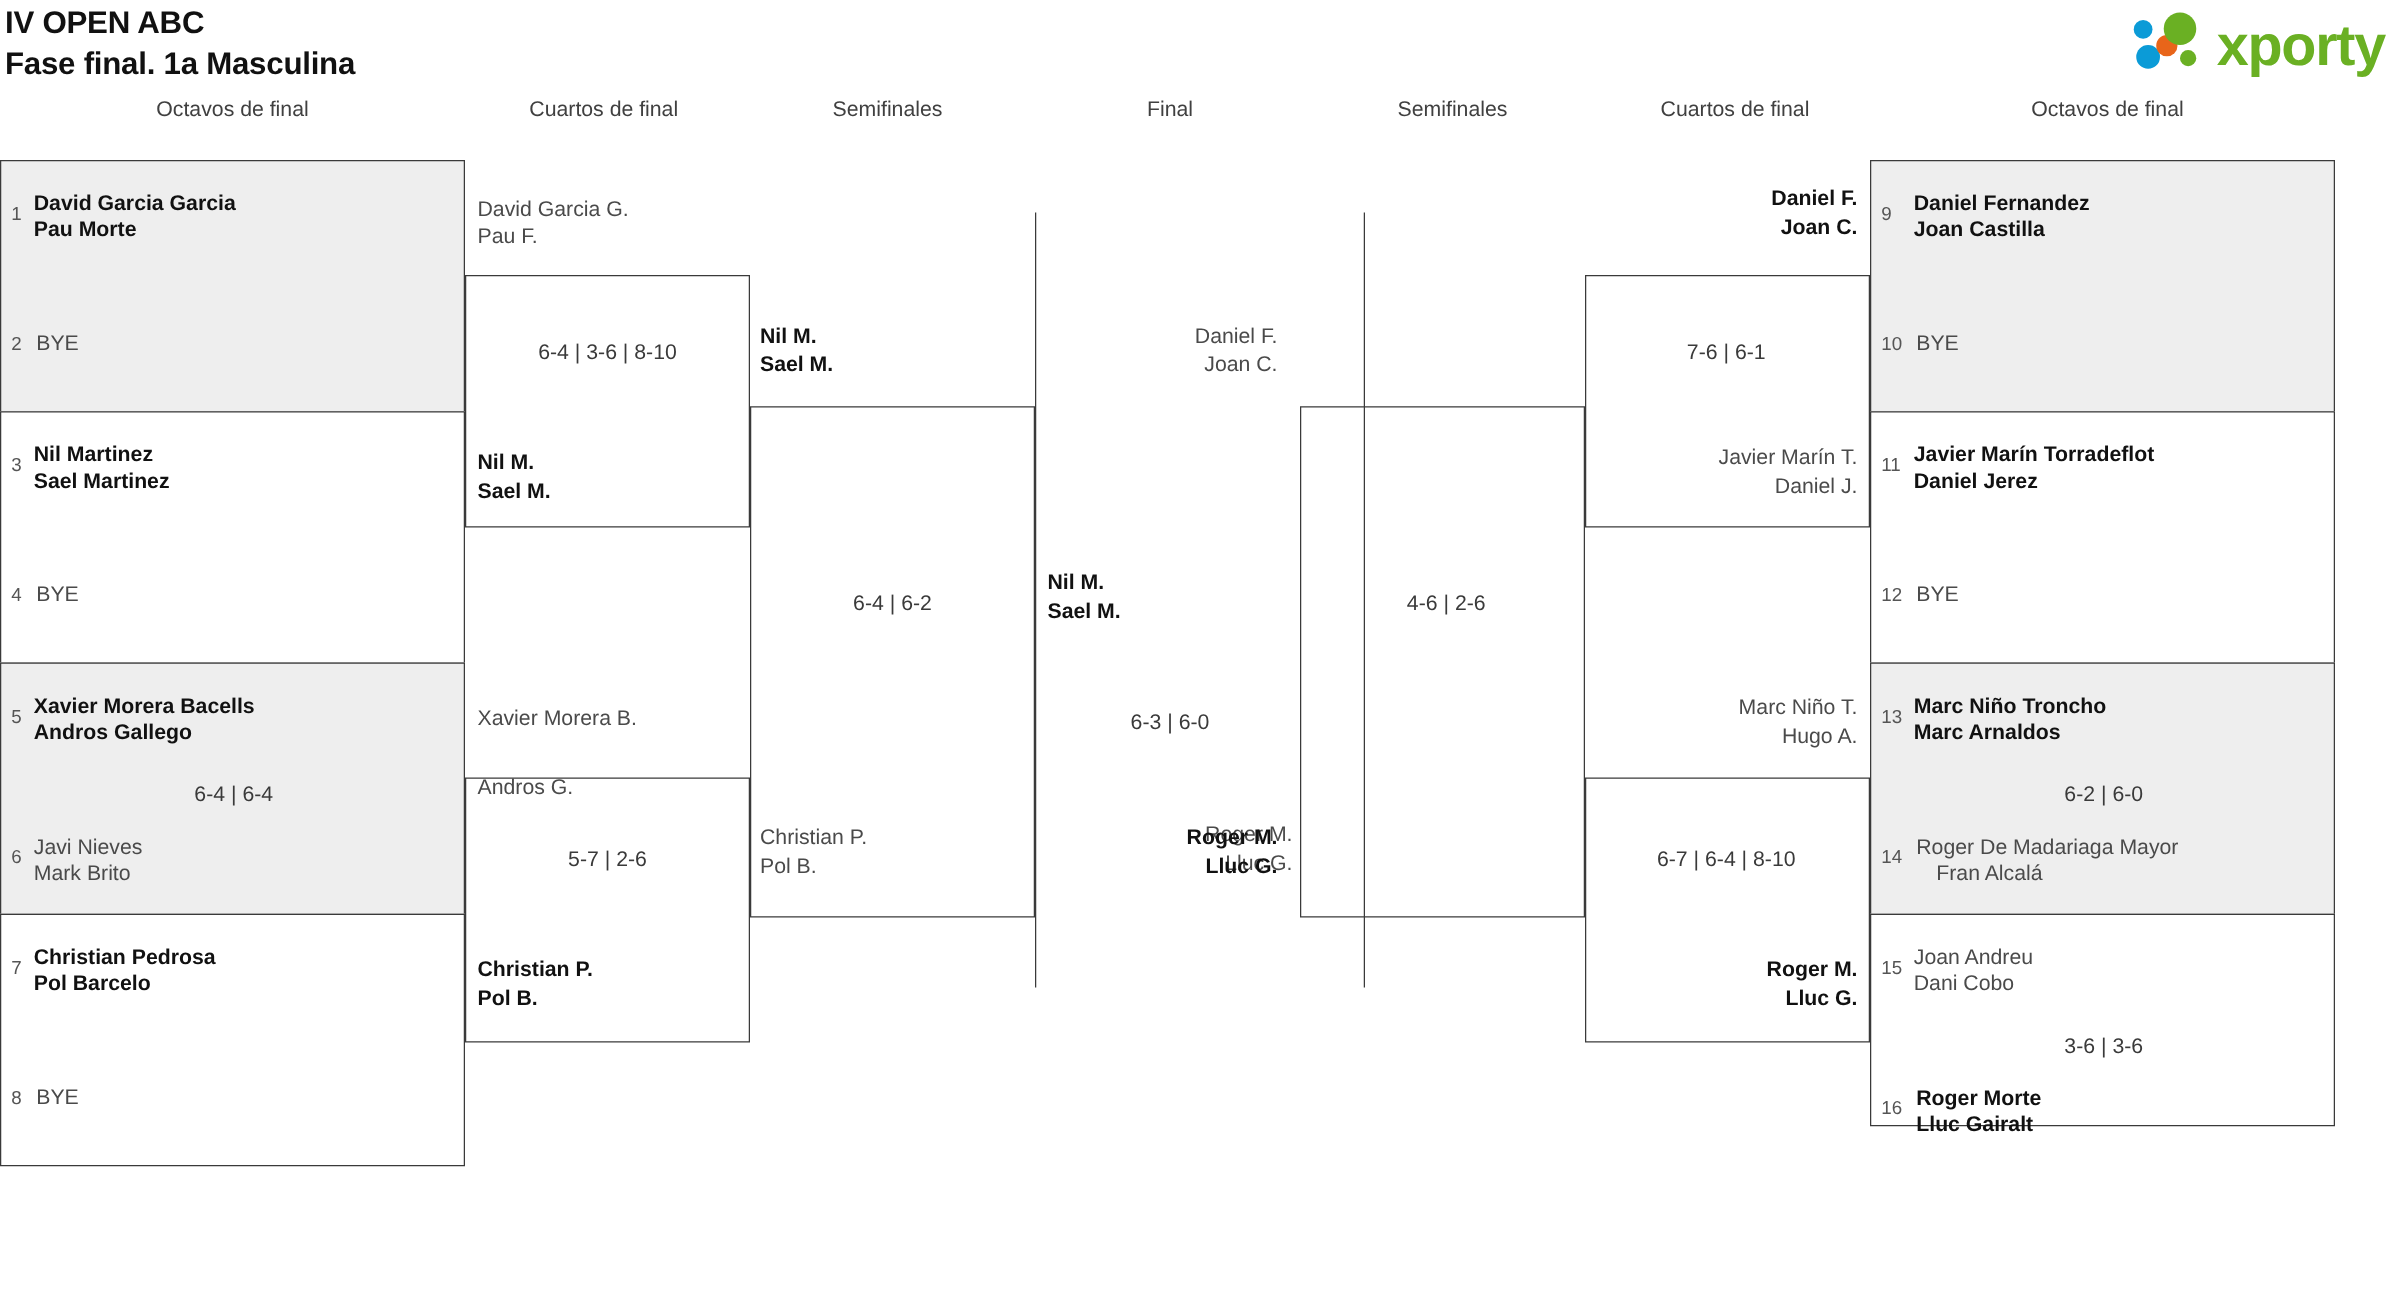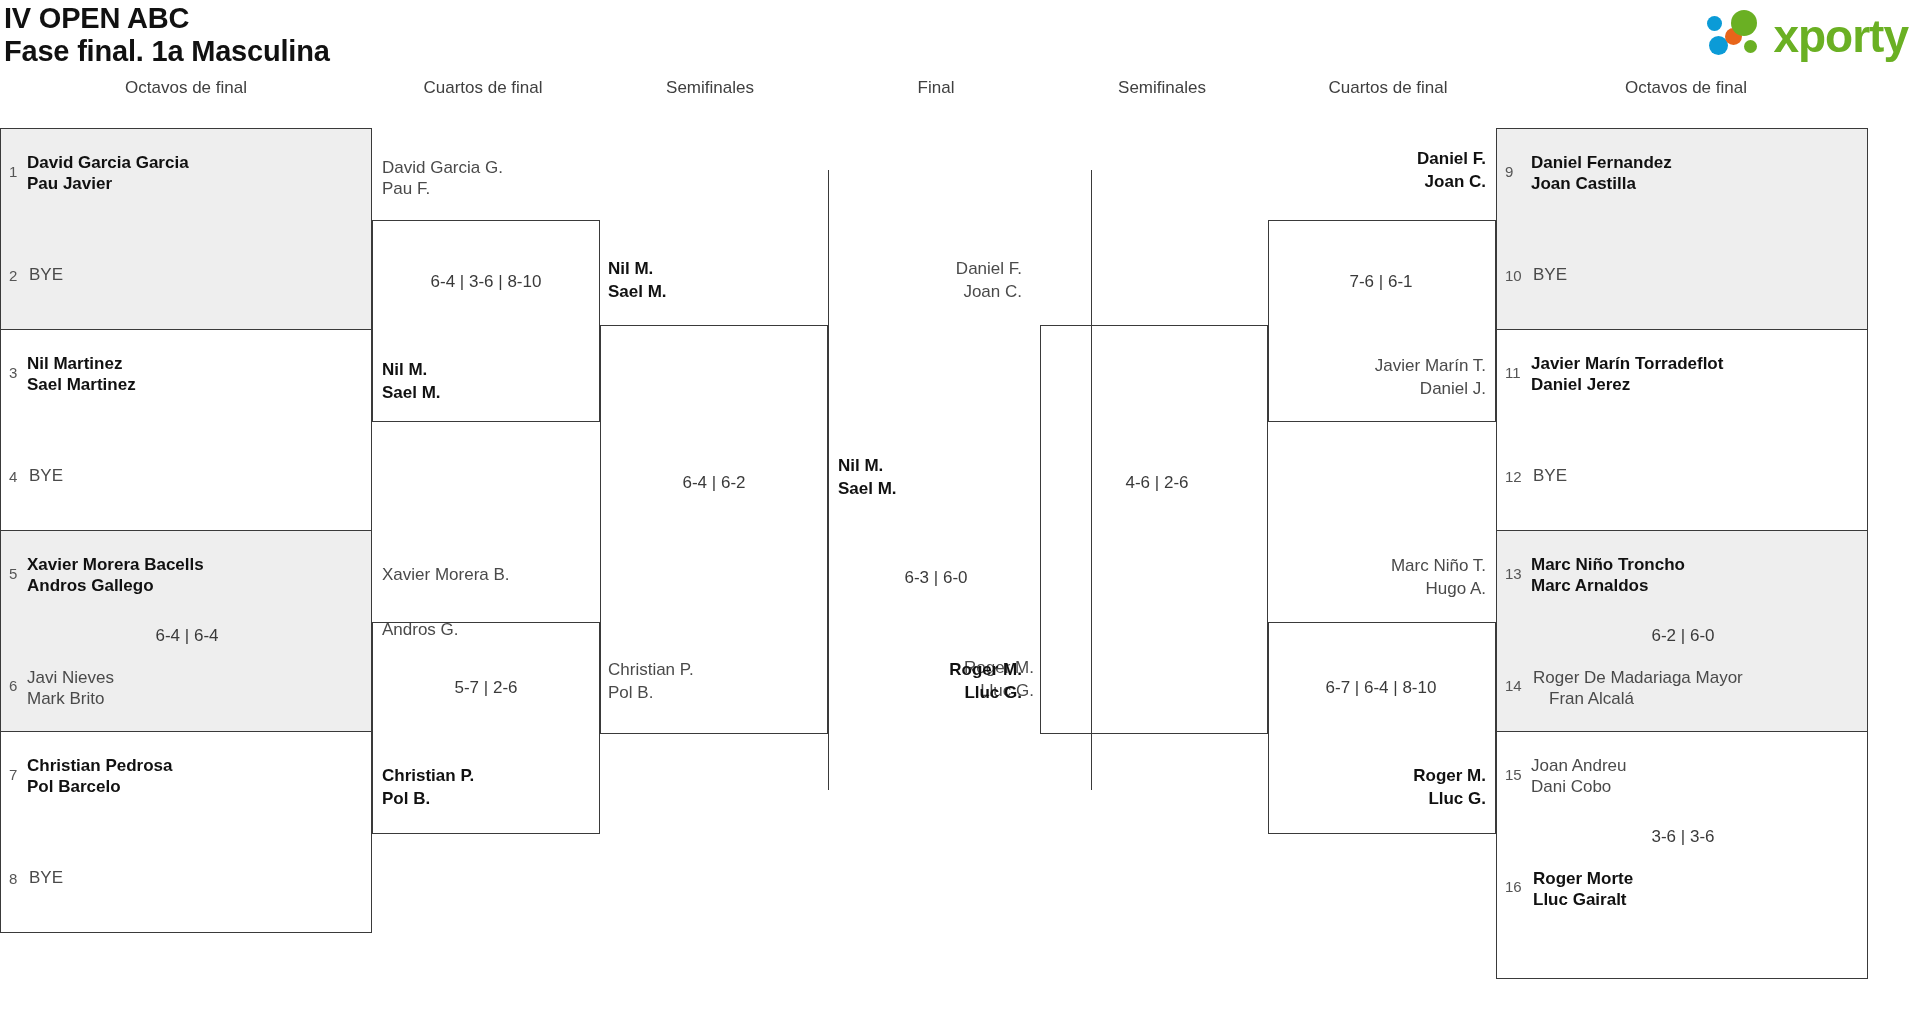--- a/index.html
+++ b/index.html
@@ -7,21 +7,21 @@
     width:1920px;height:1034px;
     font-family:"Liberation Sans","DejaVu Sans",sans-serif;
     color:#1a1a1a;
     position:relative;
     overflow:hidden;
   }
   #root{position:relative;width:1920px;height:1034px;}
 
   
   .title-block{position:absolute;left:4px;top:2px;}
-  .title-line{font-size:29px;font-weight:700;line-height:33px;letter-spacing:-0.2px;color:#111;}
+  .title-line{font-size:25px;font-weight:700;line-height:33px;letter-spacing:-0.2px;color:#111;}
 
   .logo{position:absolute;right:12px;top:8px;display:flex;align-items:center;height:56px;}
   .logo-dots{position:relative;width:62px;height:52px;margin-right:4px;}
   .dot{position:absolute;border-radius:50%;}
   .logo-word{font-size:46px;font-weight:700;color:#6ab023;letter-spacing:-1px;line-height:46px;}
 
   
   .round-hdr{position:absolute;font-size:17px;font-weight:400;color:#404040;text-align:center;white-space:nowrap;transform:translateX(-50%);}
 
   
@@ -63,21 +63,21 @@
   <div class="round-hdr" style="left:483px;top:78px;">Cuartos de final</div>
   <div class="round-hdr" style="left:710px;top:78px;">Semifinales</div>
   <div class="round-hdr" style="left:936px;top:78px;">Final</div>
   <div class="round-hdr" style="left:1162px;top:78px;">Semifinales</div>
   <div class="round-hdr" style="left:1388px;top:78px;">Cuartos de final</div>
   <div class="round-hdr" style="left:1686px;top:78px;">Octavos de final</div>
 
   <div class="cell r1cell shade" style="left:0px;top:128px;width:372px;height:202px;">
     <div class="seed" style="left:8px;top:35px;">1</div>
     <div class="pair win" style="left:26px;top:23px;">David Garcia Garcia</div>
-    <div class="pair win" style="left:26px;top:44px;">Pau Javier</div>
+    <div class="pair win" style="left:26px;top:44px;">Pau Morte</div>
     <div class="seed" style="left:8px;top:139px;">2</div>
     <div class="pair bye" style="left:28px;top:135px;">BYE</div>
   </div>
 
   <div class="cell r1cell" style="left:0px;top:329px;width:372px;height:202px;">
     <div class="seed" style="left:8px;top:35px;">3</div>
     <div class="pair win" style="left:26px;top:23px;">Nil Martinez</div>
     <div class="pair win" style="left:26px;top:44px;">Sael Martinez</div>
     <div class="seed" style="left:8px;top:139px;">4</div>
     <div class="pair bye" style="left:28px;top:135px;">BYE</div>
@@ -169,21 +169,21 @@
   <div class="cell r1cell shade" style="left:1496px;top:530px;width:372px;height:202px;">
     <div class="seed" style="left:8px;top:35px;">13</div>
     <div class="pair win" style="left:34px;top:23px;">Marc Niño Troncho</div>
     <div class="pair win" style="left:34px;top:44px;">Marc Arnaldos</div>
     <div class="score" style="left:186px;top:95px;">6-2 | 6-0</div>
     <div class="seed" style="left:8px;top:147px;">14</div>
     <div class="pair lose" style="left:36px;top:136px;">Roger De Madariaga Mayor</div>
     <div class="pair lose" style="left:36px;top:157px;margin-left:16px;">Fran Alcalá</div>
   </div>
 
-  <div class="cell r1cell" style="left:1496px;top:731px;width:372px;height:248px;">
+  <div class="cell r1cell" style="left:1496px;top:731px;width:372px;height:170px;">
     <div class="seed" style="left:8px;top:35px;">15</div>
     <div class="pair lose" style="left:34px;top:23px;">Joan Andreu</div>
     <div class="pair lose" style="left:34px;top:44px;">Dani Cobo</div>
     <div class="score" style="left:186px;top:95px;">3-6 | 3-6</div>
     <div class="seed" style="left:8px;top:147px;">16</div>
     <div class="pair win" style="left:36px;top:136px;">Roger Morte</div>
     <div class="pair win" style="left:36px;top:157px;">Lluc Gairalt</div>
   </div>
 
 </div>

